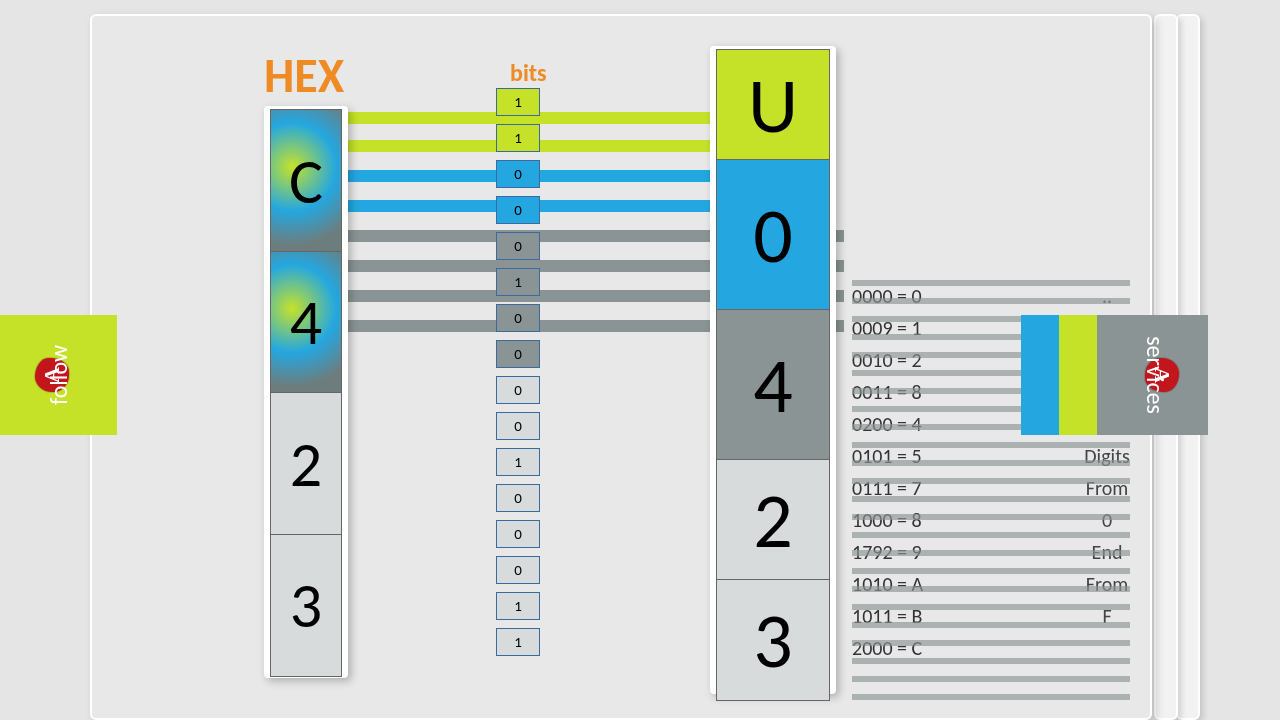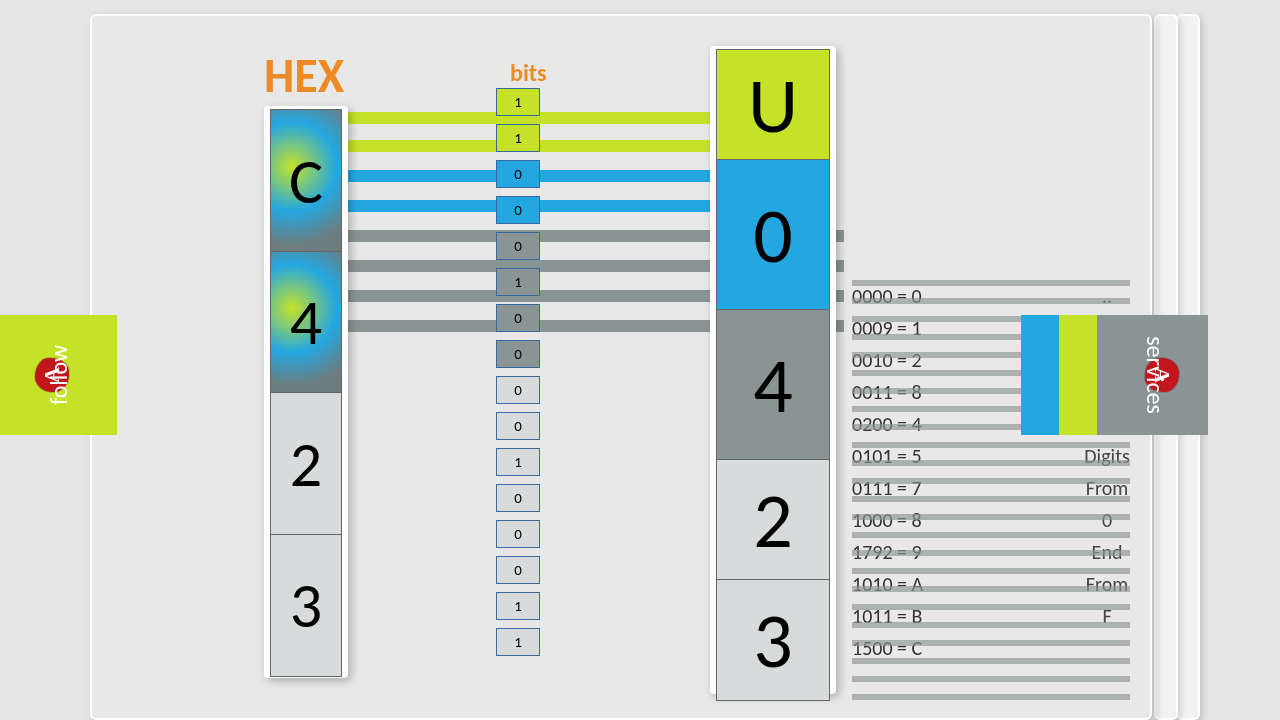--- a/index.html
+++ b/index.html
@@ -182,21 +182,21 @@
           <div class="map-row">
             <div class="map-key">1792 = 9</div>
           </div>
           <div class="map-row">
             <div class="map-key">1010 = A</div>
           </div>
           <div class="map-row">
             <div class="map-key">1011 = B</div>
           </div>
           <div class="map-row">
-            <div class="map-key">1500 = C</div>
+            <div class="map-key">2000 = C</div>
           </div>
           <div class="map-row"></div>
         </div>
       <div class="stripes"></div>
     </div>
 
   </div>
 
   <div class="tab left">
     <div class="half"></div>

